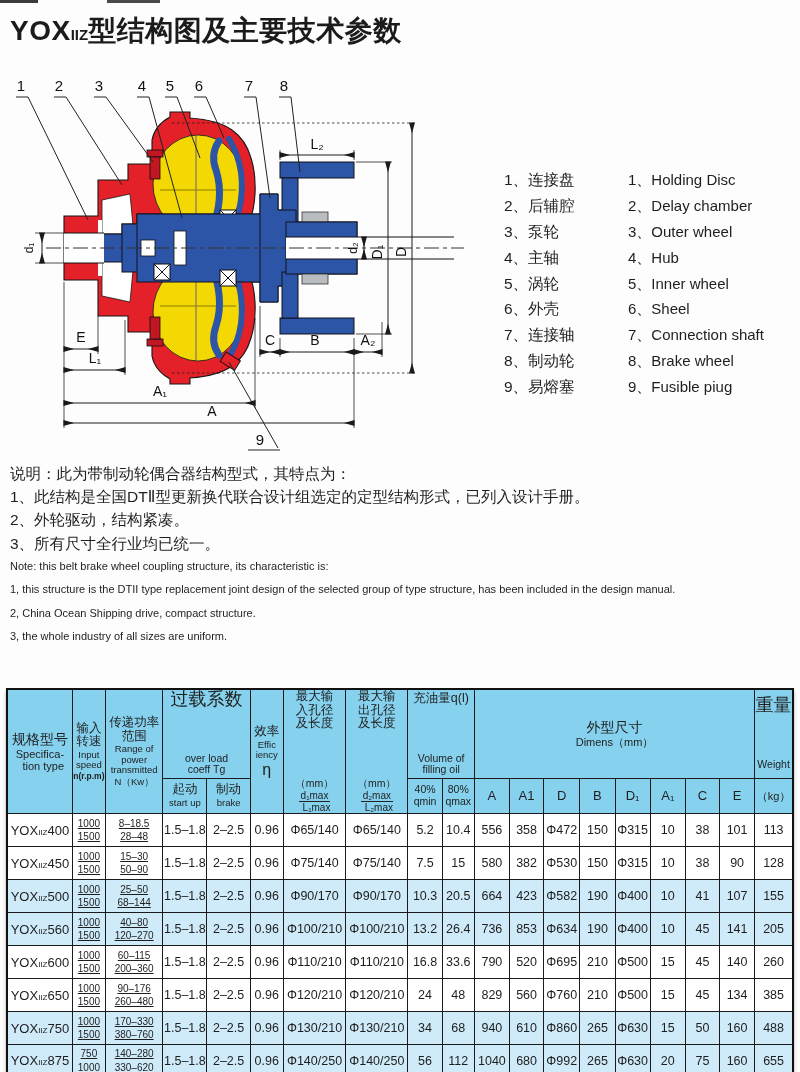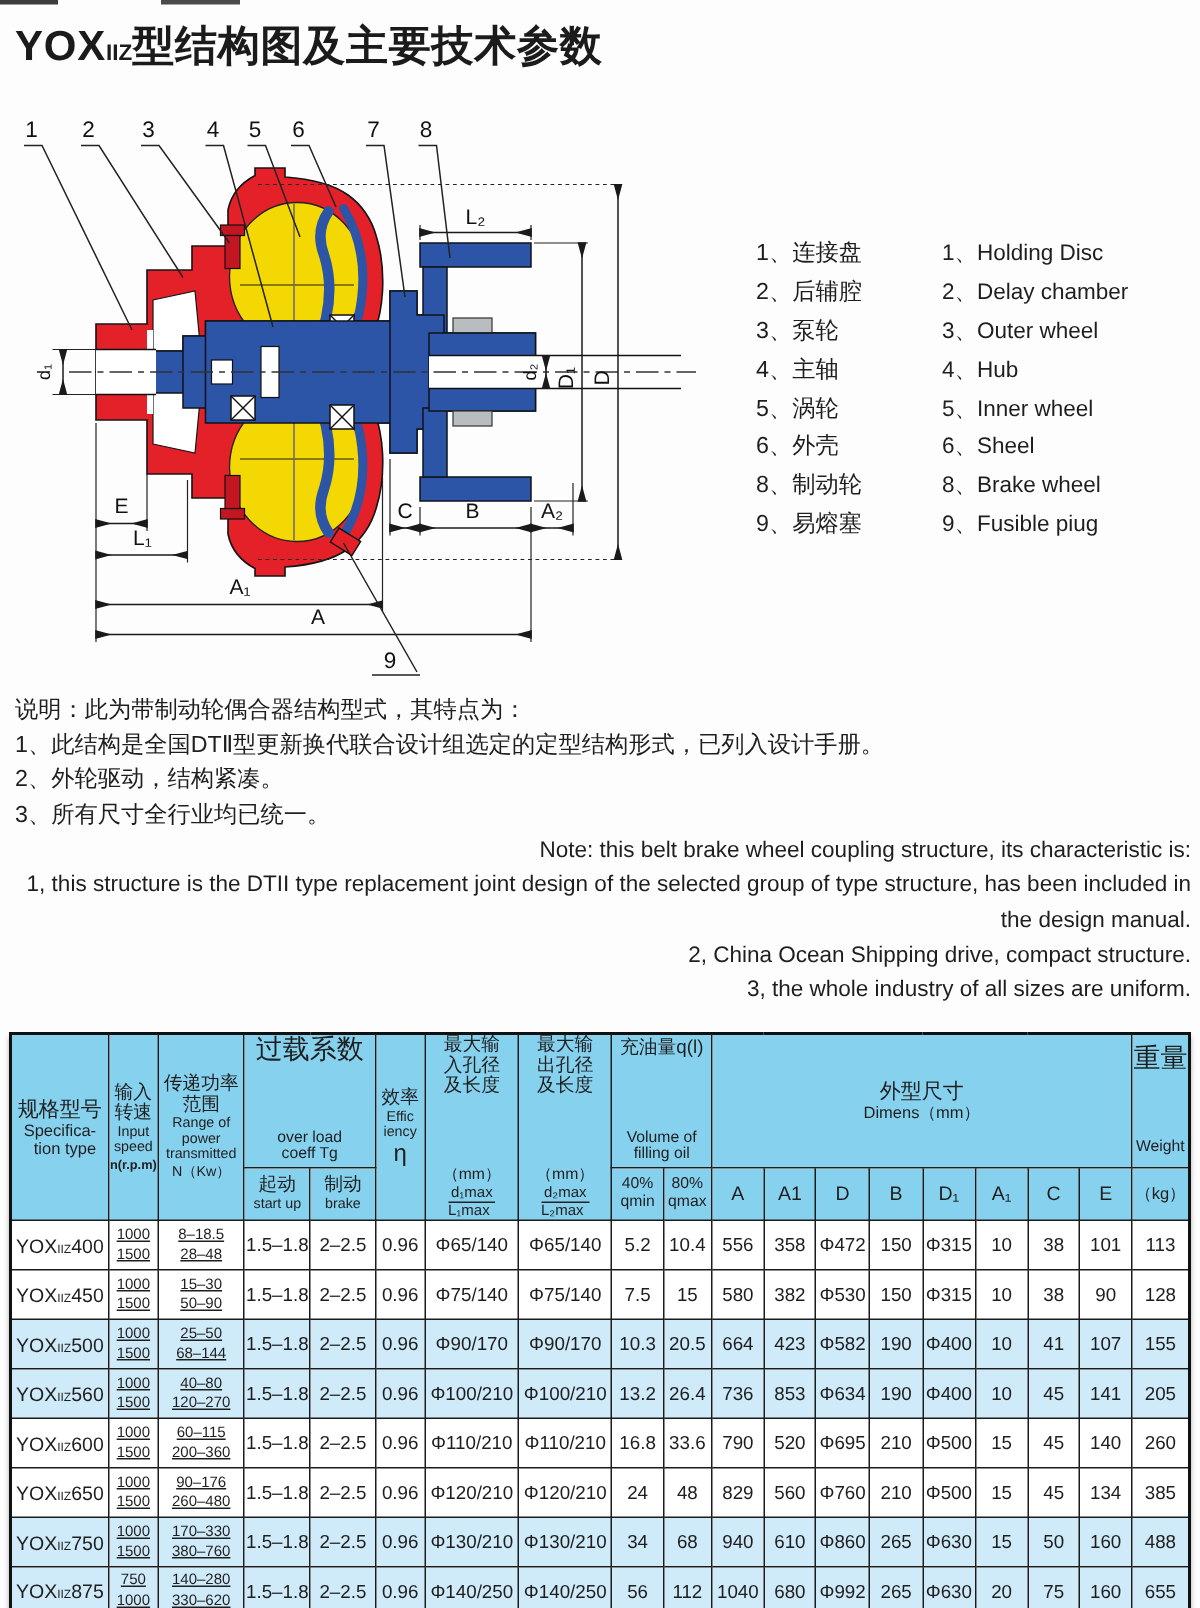--- a/index.html
+++ b/index.html
@@ -24,28 +24,28 @@
   .k{stroke:#111;stroke-width:1;}
   .axis{stroke:#333;stroke-width:1;stroke-dasharray:15 4 4 4;}
   .ext{stroke:#222;stroke-width:.8;}
   .extd{stroke:#222;stroke-width:.8;stroke-dasharray:2.5 2.5;}
   .dim{stroke:#1a1a1a;stroke-width:1;marker-start:url(#arr);marker-end:url(#arr);}
   .dl{font-size:14px;fill:#111;}
   .dls{font-size:12px;fill:#111;}
   .cnum{font-size:15px;fill:#111;}
   .ld{fill:none;stroke:#222;stroke-width:1;}
   
-  #legend{top:156px;left:504px;width:292px;}
+  #legend{top:168px;left:504px;width:292px;}
   .leg-row{display:flex;align-items:center;height:25.8px;}
   .leg-cn{width:124px;font-size:15.5px;}
   .leg-en{font-size:15px;}
   
   #notes{top:462px;left:10px;width:784px;}
   .note-cn{font-size:15.5px;line-height:23.2px;}
-  .note-en{font-size:15px;line-height:23.4px;padding-left:34px;text-indent:-34px;text-align:right;}
+  .note-en{font-size:11px;line-height:23.4px;padding-left:34px;text-indent:-34px;}
   
   #spec-table{top:688px;left:6px;border-collapse:collapse;table-layout:fixed;width:788px;
     border:2px solid #111;box-shadow:0 3px 3px rgba(70,70,70,.45);background:#fff;}
   #spec-table th,#spec-table td{border:1px solid #1b1b1b;text-align:center;vertical-align:middle;padding:0;overflow:hidden;}
   #spec-table thead th{background:#86d1ee;font-weight:normal;}
   #spec-table thead tr.h1{height:63px;}
   #spec-table thead tr.h2{height:34px;}
   #spec-table tbody tr{height:33px;font-size:12.5px;padding-left:40px;}
   #spec-table tbody tr.hl td{background:#cfeaf9;}
   .hc{display:flex;flex-direction:column;align-items:center;justify-content:center;gap:1px;}
@@ -53,21 +53,21 @@
   .pl{white-space:pre-line;}
   .cn14{font-size:14px;line-height:15px;}
   .cn13{font-size:18px;line-height:14px;}
   .cn12{font-size:12.5px;line-height:13.5px;}
   .en11{font-size:11px;line-height:12px;text-align:right;}
   .en10{font-size:10.5px;line-height:11.5px;margin-top:46px;}
   .en95{font-size:9.5px;line-height:10.5px;}
   .en85{font-size:8.5px;line-height:9.5px;font-weight:bold;}
   .eta{font-size:16px;line-height:16px;}
   .dimcol{font-size:13px;}
-  .frac{display:inline-flex;flex-direction:column;font-size:10px;line-height:11px;align-items:flex-start;}
+  .frac{display:inline-flex;flex-direction:column;font-size:10px;line-height:11px;align-items:flex-end;}
   .fnum{border-bottom:1px solid #222;padding:0 2px;}
   .cell2{white-space:pre-line;line-height:13.5px;font-size:10px;text-decoration:underline;}
   .model{font-size:13px;white-space:nowrap;}
   .model .ss{font-size:8px;}
 </style>
 </head>
 <body>
 
 <div id="artifact" class="abs"></div>
 
@@ -217,20 +217,24 @@
     </div>
     <div class="leg-row">
       <span class="leg-cn">5、涡轮</span>
       <span class="leg-en">5、Inner wheel</span>
     </div>
     <div class="leg-row">
       <span class="leg-cn">6、外壳</span>
       <span class="leg-en">6、Sheel</span>
     </div>
     <div class="leg-row">
+      <span class="leg-cn">7、连接轴</span>
+      <span class="leg-en">7、Connection shaft</span>
+    </div>
+    <div class="leg-row">
       <span class="leg-cn">8、制动轮</span>
       <span class="leg-en">8、Brake wheel</span>
     </div>
     <div class="leg-row">
       <span class="leg-cn">9、易熔塞</span>
       <span class="leg-en">9、Fusible piug</span>
     </div>
   </div>
 
 <div id="notes" class="abs">

